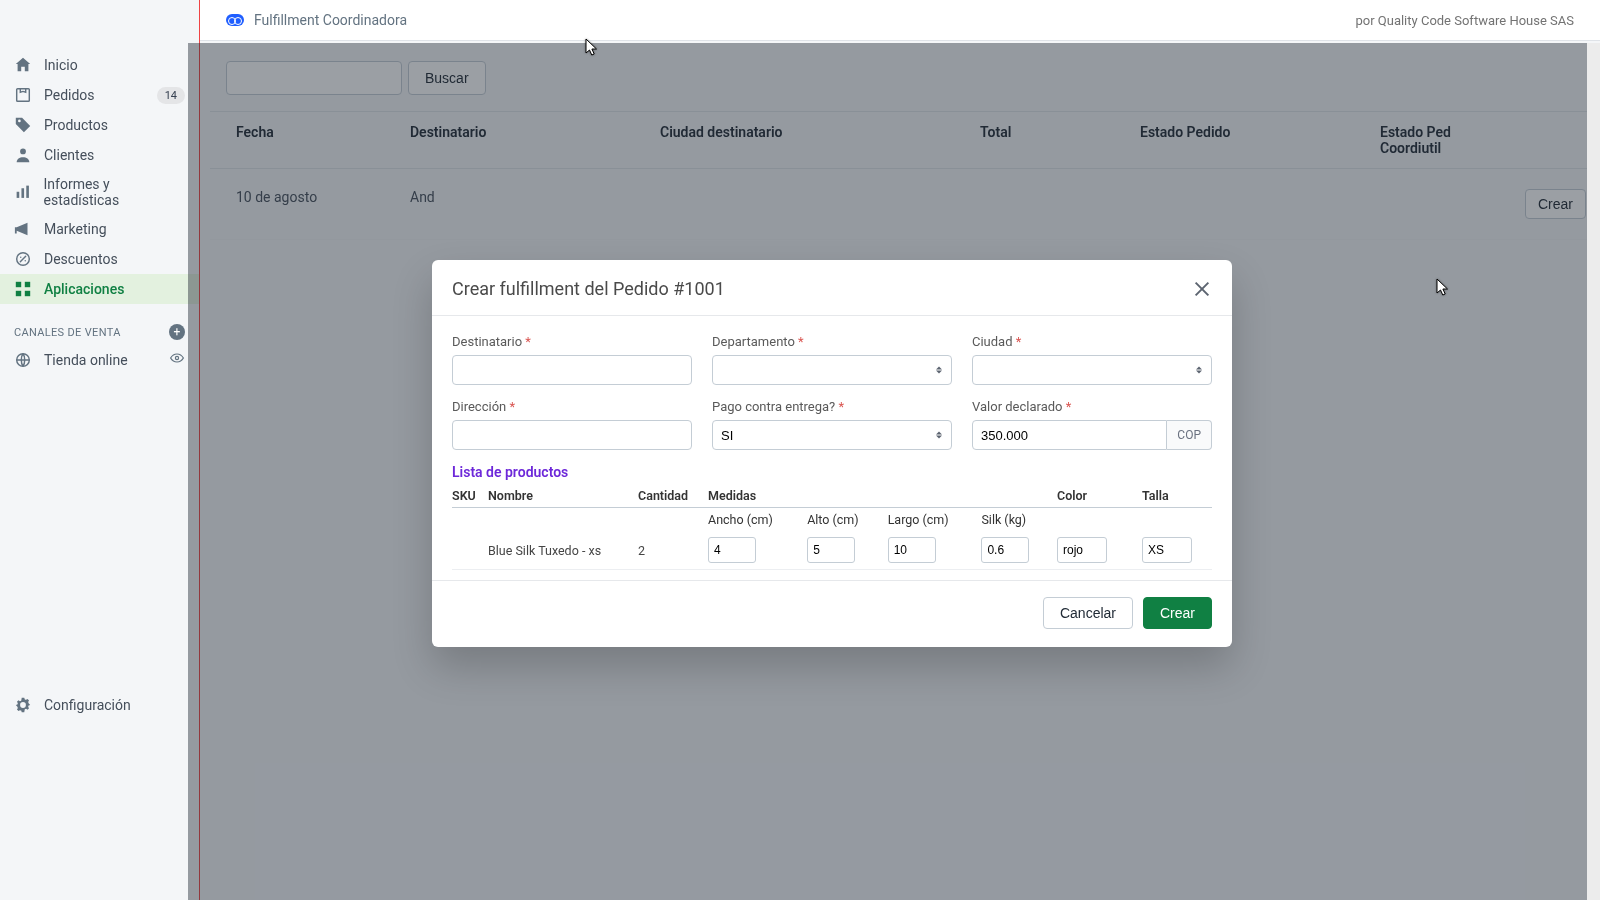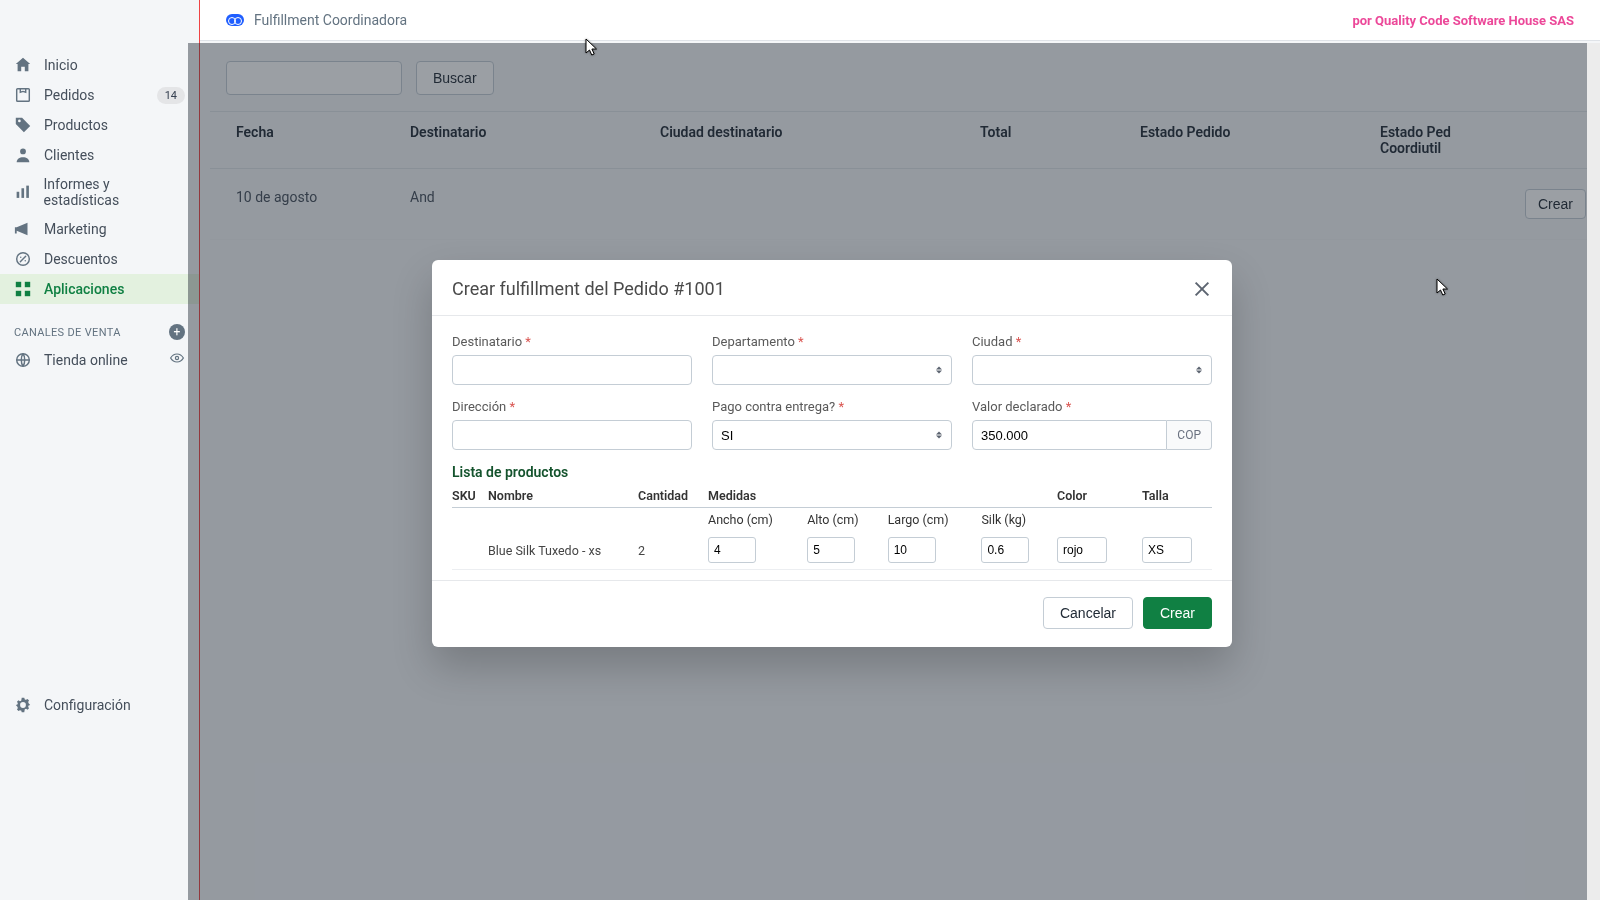--- a/index.html
+++ b/index.html
@@ -76,24 +76,24 @@
     background: #1f5eff; border-radius:6px;
     display:inline-block; margin-right:10px;
     position:relative;
   }
   .header .link-icon::before, .header .link-icon::after{
     content:''; position:absolute; top:3px; width:6px; height:6px; border:1.5px solid #fff; border-radius:50%;
   }
   .header .link-icon::before{ left:2px;}
   .header .link-icon::after{ right:2px;}
   .header-title { color:#637381; font-size:14px; }
-  .header-credit { margin-left:auto; color:#ec4899; font-size:13px;font-weight:bold; }
+  .header-credit { margin-left:auto; color:#737373; font-size:13px; }
 
   .content { padding: 20px 0 0 10px; position: relative; height: 100%; }
-  .toolbar { display:flex; gap:14px; padding: 0 16px 16px 16px; }
+  .toolbar { display:flex; gap:6px; padding: 0 16px 16px 16px; }
   .search-box {
     width: 176px; height: 34px;
     border:1px solid #c4cdd5; border-radius:4px; background:#fff;
   }
   .btn {
     border:1px solid #c4cdd5; background:#fff; border-radius:4px;
     padding: 7px 16px; font-size:14px; cursor:pointer; color:#212b36;
   }
   .btn-primary{ background:#108043; color:#fff; border-color:#108043;}
 
@@ -159,21 +159,21 @@
   }
   .select-wrap .caret .up{ border-bottom:3px solid #5c6470;}
   .select-wrap .caret .dn{ border-top:3px solid #5c6470;}
   .declared-wrap{ display:flex; align-items:flex-end;}
   .declared-wrap .unit{
     border:1px solid #c4cdd5; border-left:none; height:30px; display:flex; align-items:center;
     padding:0 10px; font-size:12px; color:#6b7280; border-radius:0 4px 4px 0; background:#f9fafb;
   }
   .declared-wrap .input{ border-radius:4px 0 0 4px;}
 
-  .prod-header{ font-weight:600; font-size:14px; margin-top:12px; margin-bottom:4px; color:#14532d;}
+  .prod-header{ font-weight:600; font-size:14px; margin-top:12px; margin-bottom:4px; color:#6d28d9;}
   .prod-table{ width:100%; font-size:12.5px; border-collapse:collapse;}
   .prod-table th{ text-align:left; font-weight:600; padding:4px 6px 4px 0; color:#333;}
   .prod-table thead tr:first-child th{ border-bottom:1px solid #c4cdd5;}
   .prod-table td{ padding:6px 6px 6px 0; vertical-align:middle; color:#454545;}
   .prod-table td:last-child, .prod-table th:last-child{ padding-right:0;}
   .prod-table tbody tr{ border-bottom:1px solid #eceef1;}
   .mini-input{ width:48px; height:26px; border:1px solid #c4cdd5; border-radius:3px; padding:0 5px; font-size:12px;}
   .mini-input.w56{ width:50px;}
 
   .modal-footer{ display:flex; justify-content:flex-end; gap:10px; padding:16px 20px 18px 20px; border-top:1px solid #e6e8eb;}

